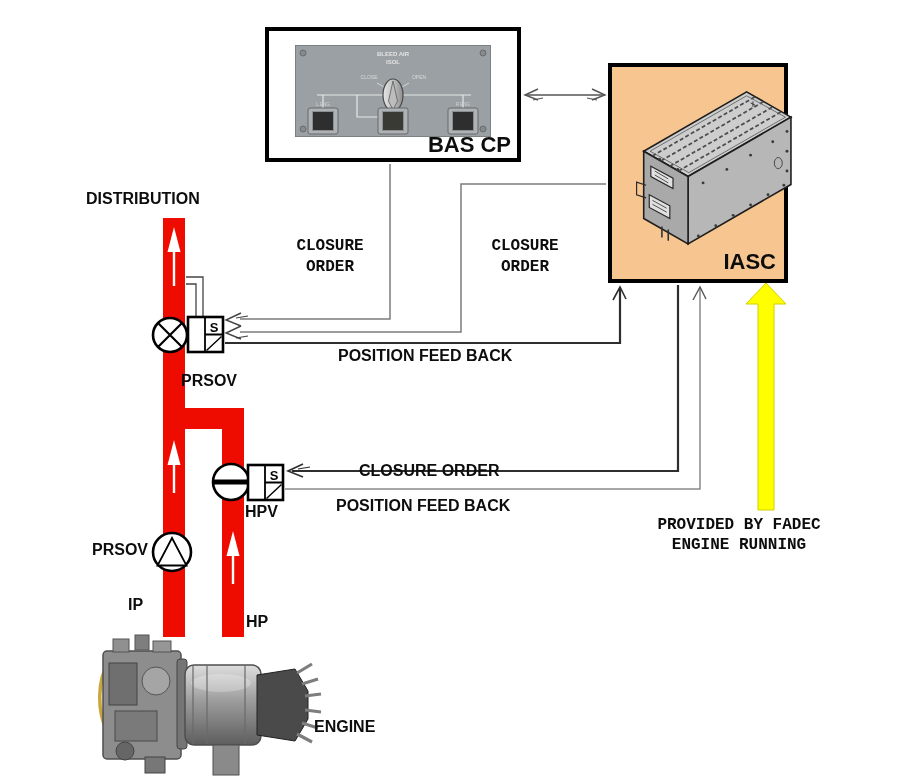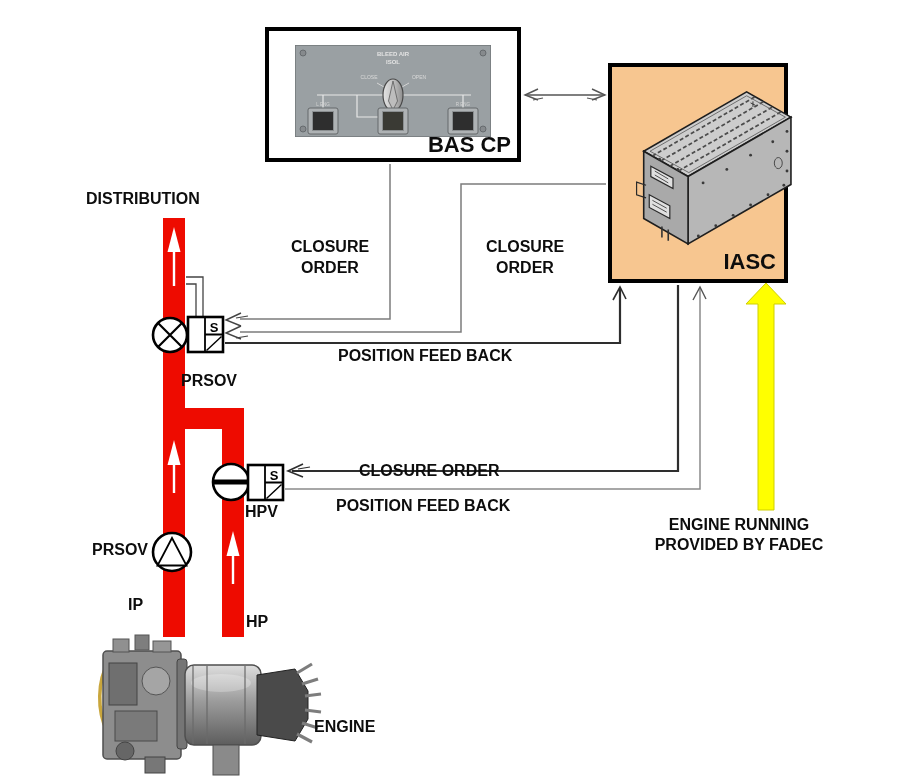--- a/index.html
+++ b/index.html
@@ -1,21 +1,21 @@
 <!DOCTYPE html>
 <html><head>
 <meta charset="utf-8">
 <style>
   html,body{margin:0;padding:0;background:#fff;}
   .canvas{position:relative;width:908px;height:780px;background:#ffffff;
           font-family:"Liberation Sans",sans-serif;overflow:hidden;}
   .layer{position:absolute;left:0;top:0;}
   .lbl{position:absolute;font-weight:bold;font-size:16px;color:#0d0d0d;
        line-height:21px;white-space:nowrap;}
-  .center{text-align:center;white-space:normal;}
+  .center{text-align:center;white-space:normal;font-family:Liberation Mono, monospace;}
   .bascp-box{position:absolute;left:265px;top:27px;width:256px;height:135px;
        border:4px solid #000;background:#fff;box-sizing:border-box;padding-left:36px;}
   .bascp-label{position:absolute;right:6px;bottom:0px;font-weight:bold;font-size:22px;color:#0d0d0d;}
   .iasc-box{position:absolute;left:608px;top:63px;width:180px;height:220px;
        border:4px solid #000;background:#f7c690;box-sizing:border-box;}
   .iasc-label{position:absolute;right:8px;bottom:4px;font-weight:bold;font-size:22px;color:#0d0d0d;}
   svg text{font-family:"Liberation Sans",sans-serif;}
 </style>
 </head>
 <body>
@@ -262,17 +262,17 @@
 
   <div class="lbl" style="left:92px;top:539px;">PRSOV</div>
 
   <div class="lbl" style="left:128px;top:594px;">IP</div>
 
   <div class="lbl" style="left:246px;top:611px;">HP</div>
 
   <div class="lbl" style="left:314px;top:684px;margin-top:32px;">ENGINE</div>
 
   <div class="lbl center" style="left:615px;top:515px;width:248px;line-height:20px;">
+    <div>PROVIDED BY FADEC</div>
     <div>ENGINE RUNNING</div>
-    <div>PROVIDED BY FADEC</div>
   </div>
 
 </div>
 
 </body></html>

